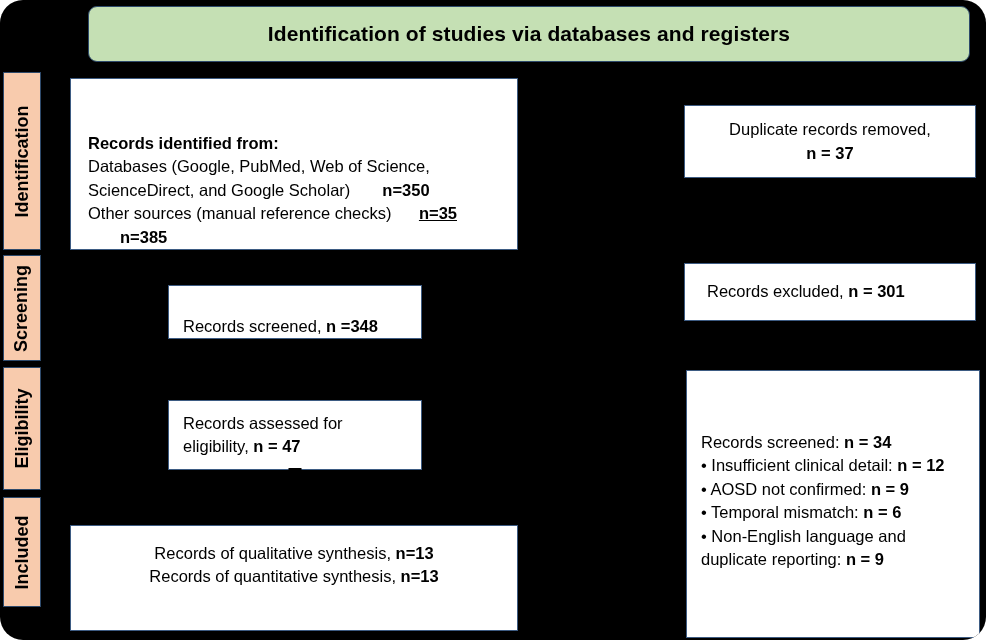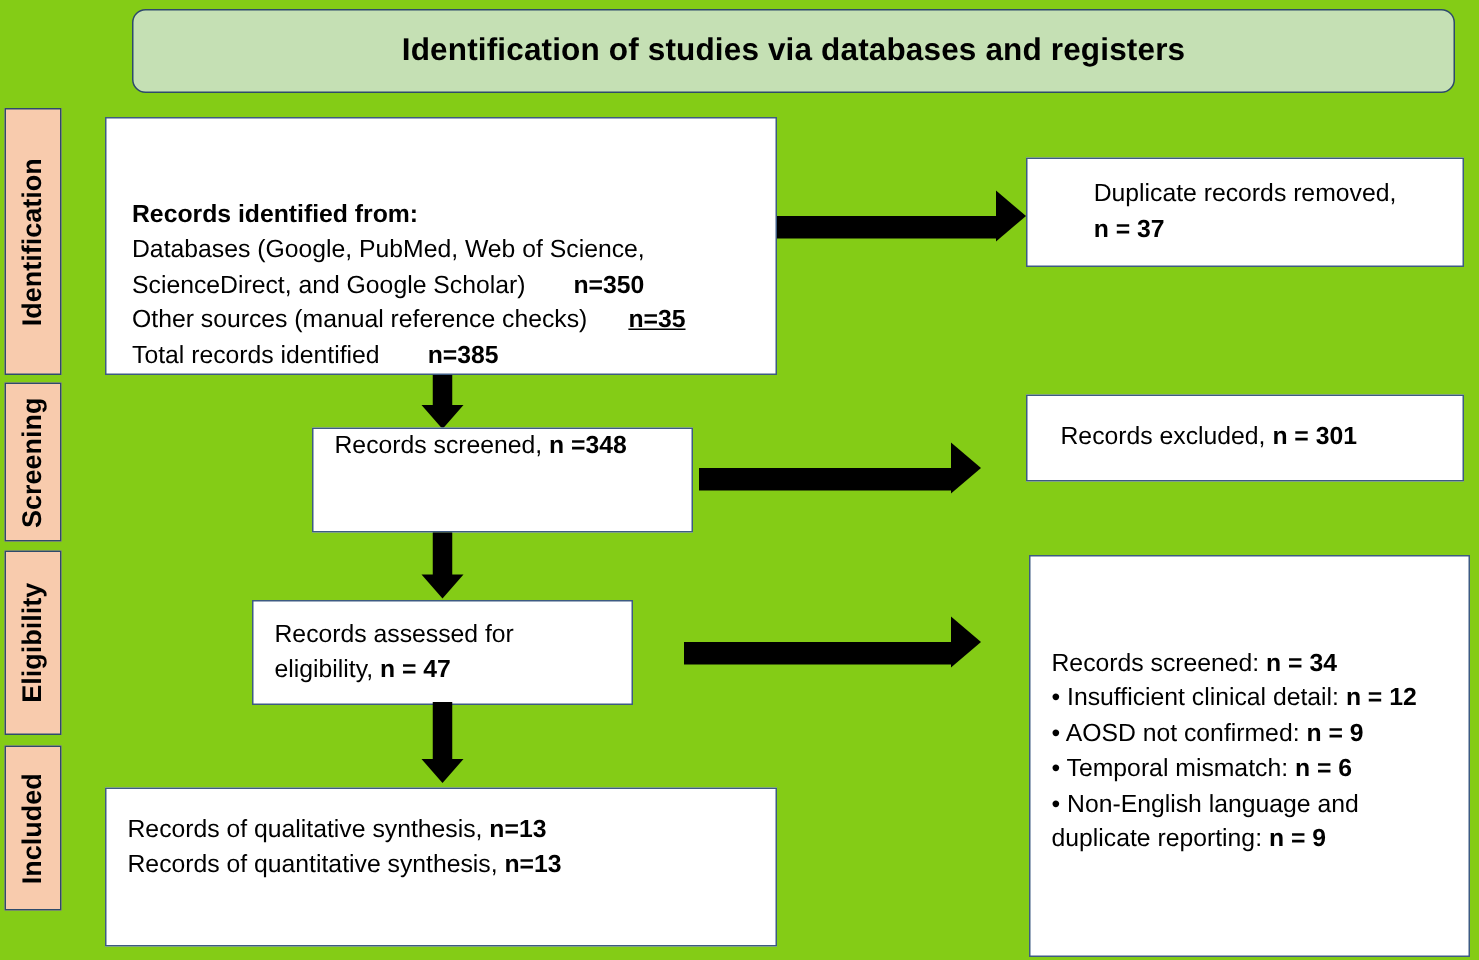--- a/index.html
+++ b/index.html
@@ -8,22 +8,23 @@
     background: #ffffff;
   }
   body {
     font-family: "Liberation Sans", sans-serif;
     color: #000000;
   }
   #canvas {
     position: relative;
     width: 986px;
     height: 640px;
-    background: #84cc16;
+    background: #000000;
     overflow: hidden;
+    border-radius: 23px;
   }
 
   
   .header-banner {
     position: absolute;
     left: 88px;
     top: 6px;
     width: 882px;
     height: 56px;
     background: #C5E0B4;
@@ -104,55 +105,54 @@
   }
   .ident-row.r2 .num { padding-right: 4px; margin-left: 32px; }
   .ident-row.r3 .num { padding-right: 46px; text-decoration: underline; }
   .ident-head { font-weight: bold; margin-top: 32px; }
 
   
   #box-screened {
     left: 168px;
     top: 285px;
     width: 254px;
-    height: 70px;
-    display: flex;
-    align-items: flex-start;
-    margin-left: 40px;
+    height: 54px;
+    display: flex;
+    align-items: flex-end;
   }
 
   
   #box-assessed {
     left: 168px;
     top: 400px;
     width: 254px;
     height: 70px;
     display: flex;
     align-items: center;
   }
 
   
   #box-included {
     left: 70px;
     top: 525px;
     width: 448px;
     height: 106px;
   }
-  #box-included .pad { padding-top: 16px; padding-left: 14px; }
+  #box-included .pad { padding-top: 16px; padding-left: 14px; text-align: center; }
 
   
   #box-duplicates {
     left: 684px;
     top: 105px;
     width: 292px;
     height: 73px;
     display: flex;
     align-items: center;
     justify-content: center;
-    text-align: left;
+    text-align: center;
   }
 
   
   #box-excluded {
     left: 684px;
     top: 263px;
     width: 292px;
     height: 58px;
     display: flex;
     align-items: center;
@@ -248,21 +248,20 @@
       </div>
       <div class="ident-row r2">
         <span class="lab">ScienceDirect, and Google Scholar)</span>
         <span class="num">n=350</span>
       </div>
       <div class="ident-row r3">
         <span class="lab">Other sources (manual reference checks)</span>
         <span class="num">n=35</span>
       </div>
       <div class="ident-row r2">
-        <span class="lab">Total records identified</span>
         <span class="num">n=385</span>
       </div>
     </div>
   </div>
 
   <div class="arrow-right" style="left:518px; top:144px; width:166px;">
     <div class="shaft" style="width:148px;"></div>
     <div class="head" style="left:146px;"></div>
   </div>
 

